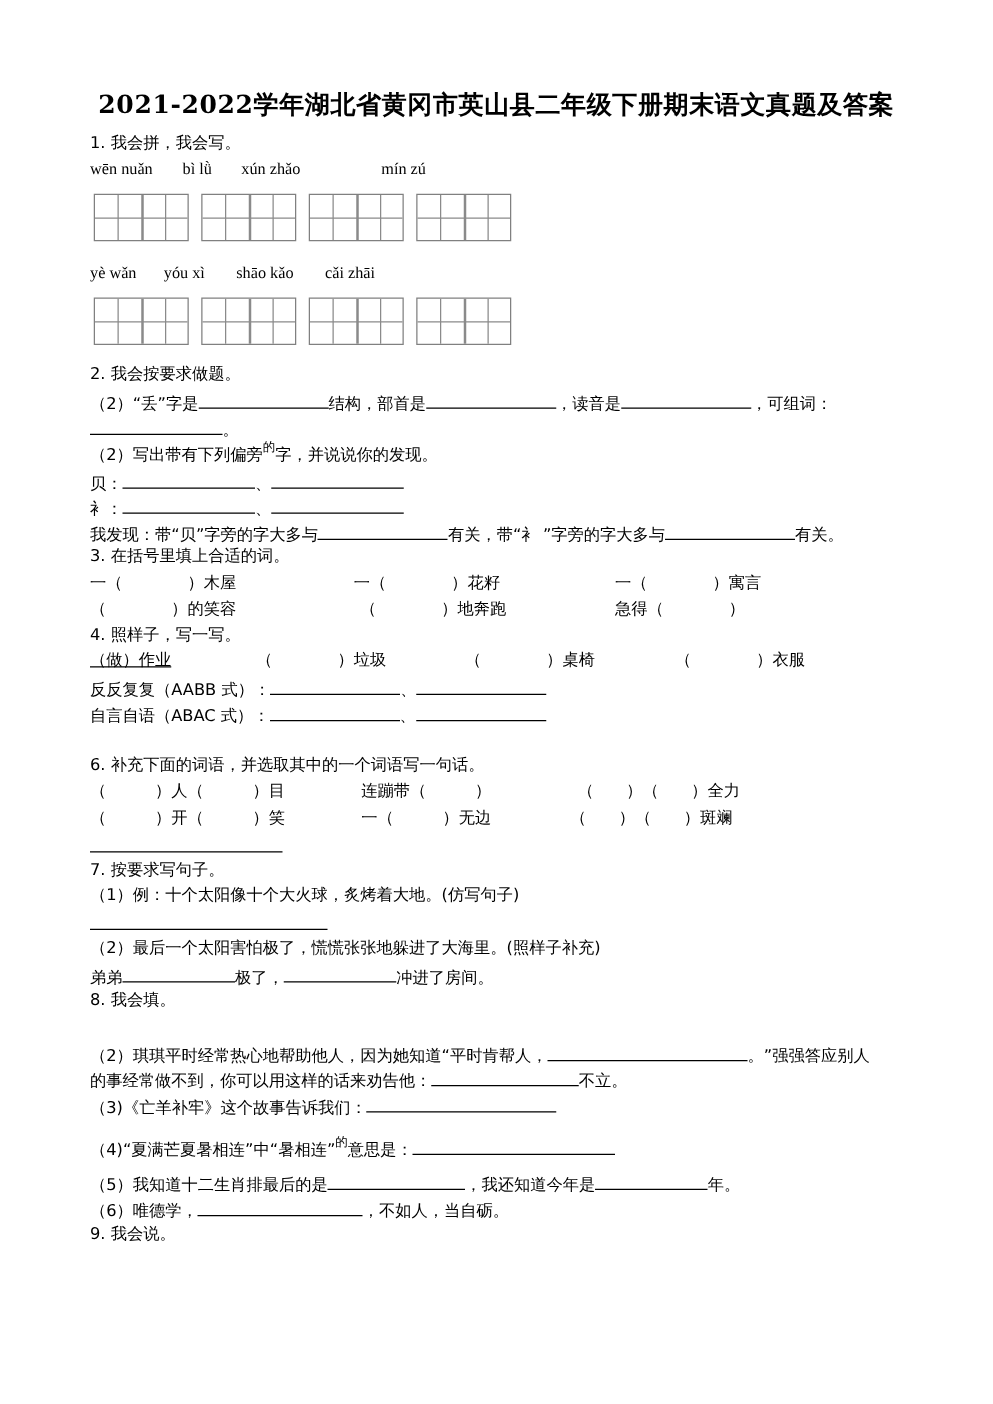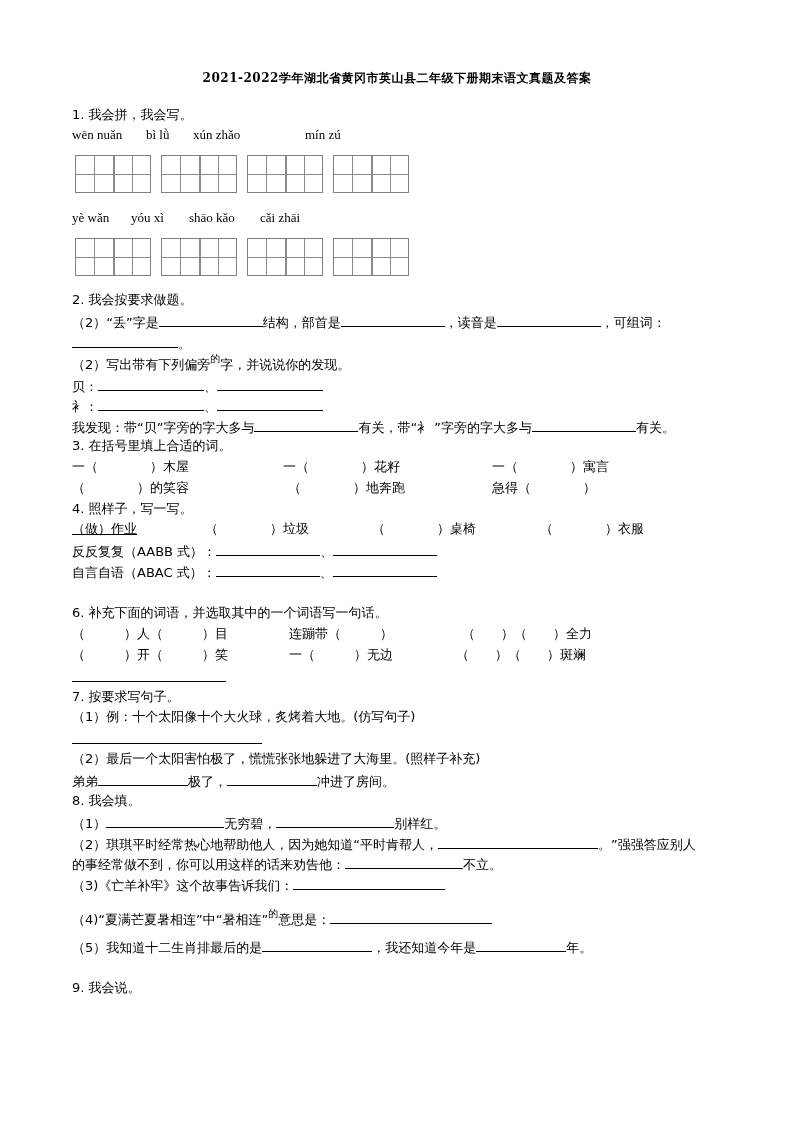--- a/index.html
+++ b/index.html
@@ -1,20 +1,20 @@
 <!DOCTYPE html>
 <html><head>
 <meta charset="utf-8">
 <style>
   html, body { margin: 0; padding: 0; background: #ffffff; }
   body { width: 794px; height: 1123px; position: relative; overflow: hidden;
          font-family: "DejaVu Sans", "Liberation Sans", sans-serif; color: #000; }
   .page { position: absolute; left: 0; top: 0; width: 794px; height: 1123px; }
   .title { position: absolute; left: 0; top: 70px; width: 794px; text-align: center;
-           font-family: "DejaVu Serif", "Liberation Serif", serif; font-size: 12px; font-weight: bold; letter-spacing: 0.5px; }
+           font-family: "DejaVu Serif", "Liberation Serif", serif; font-size: 20px; font-weight: bold; letter-spacing: 0.5px; }
   .line { position: absolute; left: 72px; font-size: 13px; white-space: nowrap; line-height: 16px; }
   .py { position: absolute; font-family: "Liberation Serif", "DejaVu Serif", serif; font-size: 13px; white-space: nowrap; }
   .u { display: inline-block; border-bottom: 1px solid #000; height: 13px; vertical-align: baseline; }
   .grp { position: absolute; width: 76px; height: 38px; border: 1px solid #808080; box-sizing: border-box; }
   .grp .v1 { position: absolute; top: 0; left: 18px; width: 1px; height: 36px; background: #8a8a8a; }
   .grp .v2 { position: absolute; top: 0; left: 37px; width: 2px; height: 36px; background: #8a8a8a; }
   .grp .v3 { position: absolute; top: 0; left: 56px; width: 1px; height: 36px; background: #8a8a8a; }
   .grp .h { position: absolute; left: 0; top: 18px; width: 74px; height: 1px; background: #8a8a8a; }
   .sup { font-size: 10px; position: relative; top: -7px; }
 </style>
@@ -142,34 +142,34 @@
   <div class="line" style="top:709px;">（1）例：十个太阳像十个大火球，炙烤着大地。(仿写句子)</div>
   <div class="line" style="top:730px;">
     <span class="u" style="width:190px;"></span>
   </div>
   <div class="line" style="top:751px;">（2）最后一个太阳害怕极了，慌慌张张地躲进了大海里。(照样子补充)</div>
   <div class="line" style="top:772px;">
     <span>弟弟</span><span class="u" style="width:90px;"></span><span>极了，</span><span class="u" style="width:90px;"></span><span>冲进了房间。</span>
   </div>
 
   <div class="line" style="top:793px;">8. 我会填。</div>
-  <div class="line" style="top:814px;">
-    <span>（1）</span><span class="u" style="width:118px;"></span><span>无穷碧，</span><span class="u" style="width:118px;"></span><span>别样红。</span>
-  </div>
   <div class="line" style="top:835px;">
     <span>（2）琪琪平时经常热心地帮助他人，因为她知道“平时肯帮人，</span><span class="u" style="width:160px;"></span><span>。”强强答应别人</span>
   </div>
   <div class="line" style="top:855px;">
     <span>的事经常做不到，你可以用这样的话来劝告他：</span><span class="u" style="width:118px;"></span><span>不立。</span>
   </div>
   <div class="line" style="top:876px;">
     <span>（3)《亡羊补牢》这个故事告诉我们：</span><span class="u" style="width:152px;"></span>
   </div>
   <div class="line" style="top:910px;">
     <span>（4)“夏满芒夏暑相连”中“暑相连”</span><span class="sup">的</span><span>意思是：</span><span class="u" style="width:162px;"></span>
   </div>
   <div class="line" style="top:938px;">
     <span>（5）我知道十二生肖排最后的是</span><span class="u" style="width:110px;"></span><span>，我还知道今年是</span><span class="u" style="width:90px;"></span><span>年。</span>
   </div>
+  <div class="line" style="top:959px;">
+    <span>（6）唯德学，</span><span class="u" style="width:132px;"></span><span>，不如人，当自砺。</span>
+  </div>
 
   <div class="line" style="top:980px;">9. 我会说。</div>
 
 </div>
 
 </body></html>

